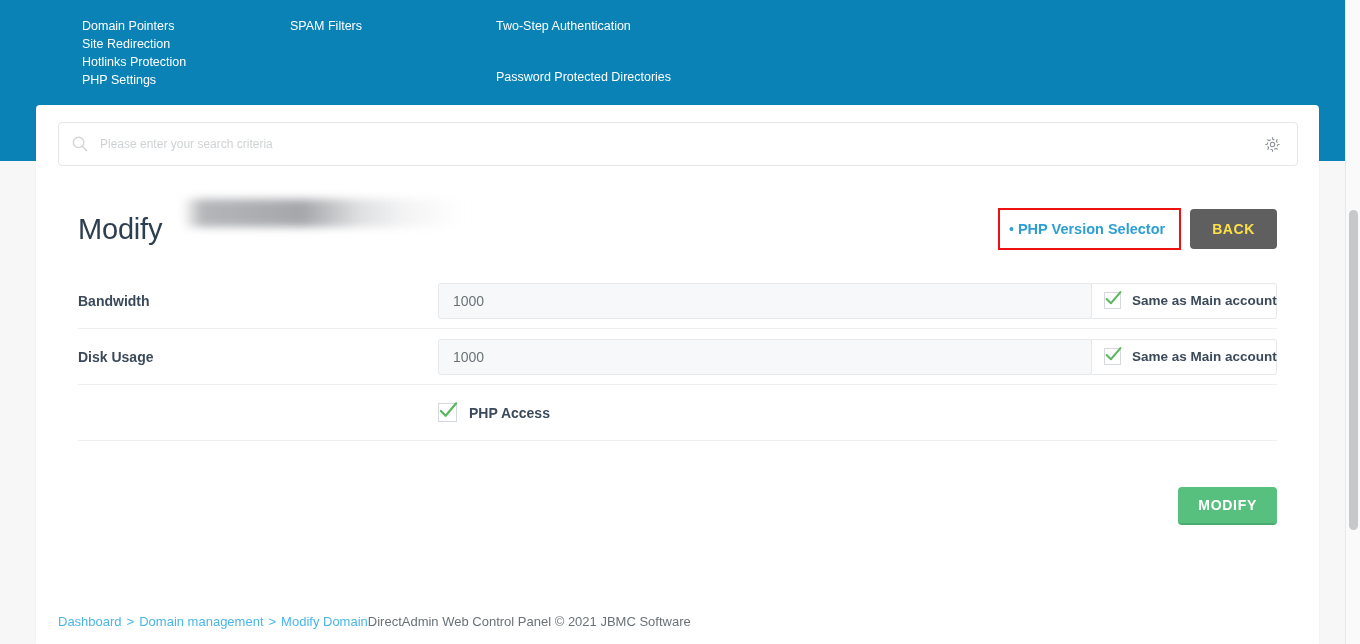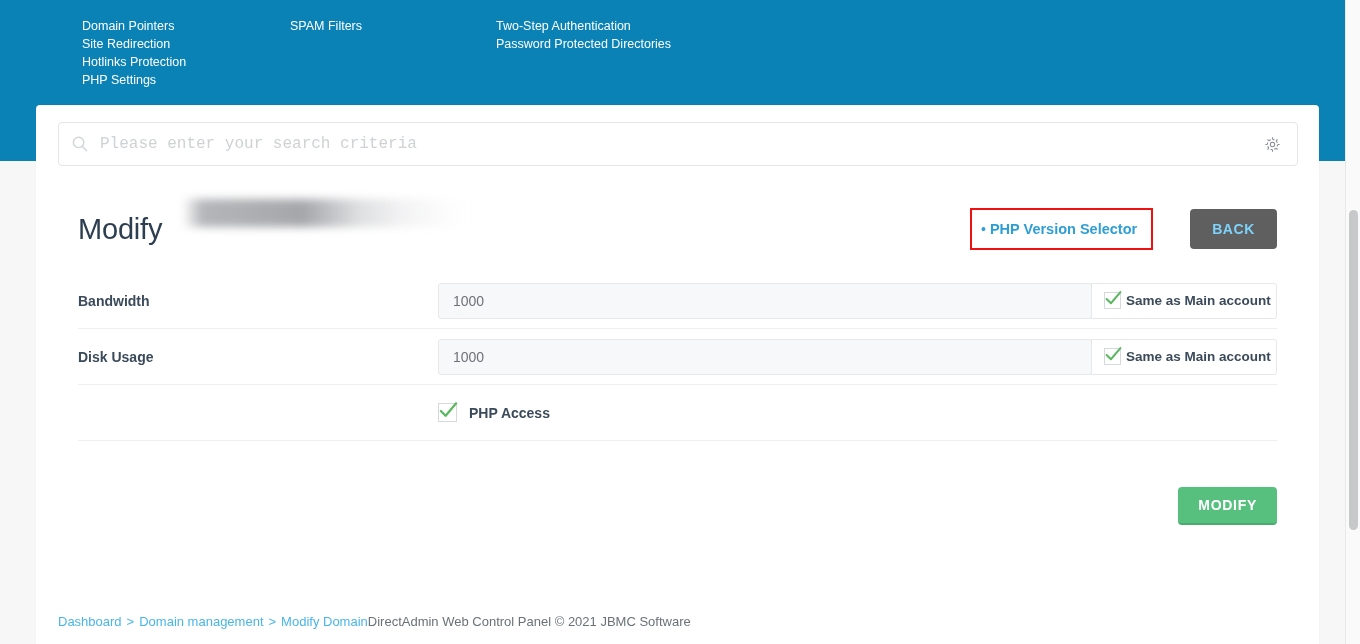--- a/index.html
+++ b/index.html
@@ -21,21 +21,21 @@
   .nav-cols {
     position: absolute;
     left: 0; top: 16px;
     width: 1345px;
     padding: 0 0 0 0;
     display: flex;
   }
   .nav-col { display: flex; flex-direction: column; }
   .nav-col.c1 { margin-left: 82px; width: 208px; }
   .nav-col.c2 { width: 206px; }
-  .nav-col.c3 { width: 300px; }
+  .nav-col.c3 { width: 300px; gap: 33px; }
   .nav-link {
     color: #ffffff;
     font-size: 12.5px;
     line-height: 18px;
     text-decoration: none;
     white-space: nowrap;
     display: block;
     padding: 0;
   }
   .nav-link:first-child { margin-top: 1px; }
@@ -65,22 +65,22 @@
     margin-left: 12px;
     width: 18px; height: 18px;
     flex: 0 0 18px;
     display: flex; align-items: center; justify-content: center;
   }
   .search-icon svg { display: block; }
   .search-input {
     flex: 1 1 auto;
     border: none;
     outline: none;
-    font-family: Liberation Mono, monospace;
-    font-size: 16px;
+    font-family: Liberation Sans, sans-serif;
+    font-size: 12px;
     color: #444;
     margin-left: 11px;
     background: transparent;
   }
   .search-input::placeholder { color: #cfd2d4; }
   .gear-btn {
     flex: 0 0 34px;
     width: 34px; height: 34px;
     margin-right: 8px;
     display: flex; align-items: center; justify-content: center;
@@ -157,31 +157,30 @@
     white-space: nowrap;
   }
   .bullet-dot {
     color: #2e9fd4;
     font-size: 14px;
     margin-right: 4px;
     line-height: 1;
   }
   .back-btn {
     background: #5f5f5f;
-    color: #7dd3fc;
+    color: #fde047;
     border: none;
     border-radius: 4px;
     font-family: "Liberation Sans", sans-serif;
     font-size: 14px;
     font-weight: bold;
     letter-spacing: 0.6px;
     padding: 8px 22px;
     height: 40px;
     cursor: pointer;
-    margin-left: 28px;
   }
 
   
   .form-area { padding: 0 42px; }
   .form-row {
     display: flex;
     align-items: center;
     height: 56px;
     border-bottom: 1px solid #eeeff0;
   }
@@ -226,21 +225,21 @@
   .chk {
     width: 17px; height: 17px;
     flex: 0 0 17px;
     border: 1px solid #d6d9dc;
     background: #fff;
     position: relative;
     display: flex; align-items: center; justify-content: center;
   }
   .chk svg { position: absolute; left: -1px; top: -4px; }
   .chk-label {
-    margin-left: 5px;
+    margin-left: 11px;
     font-size: 13.5px;
     font-weight: bold;
     color: #3b4a5a;
     white-space: nowrap;
   }
   .php-access-row {
     display: flex;
     align-items: center;
     height: 56px;
     border-bottom: 1px solid #eeeff0;

